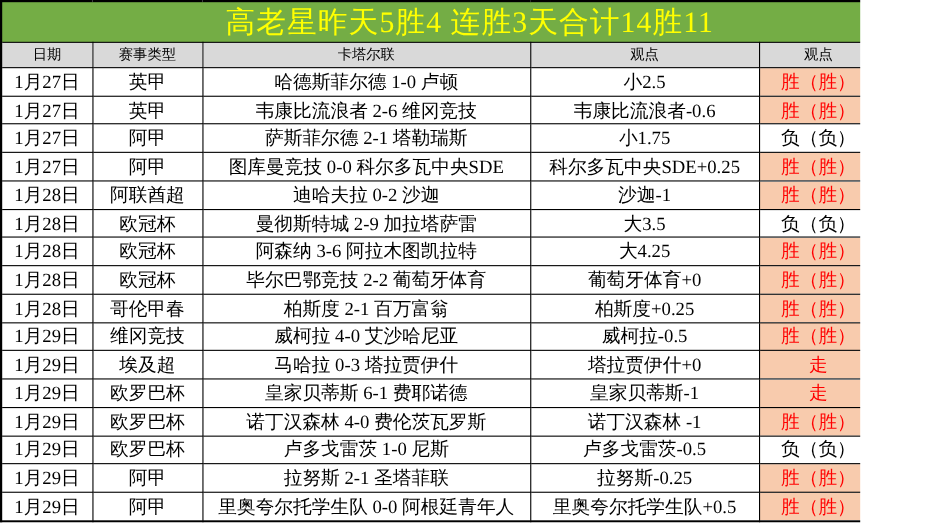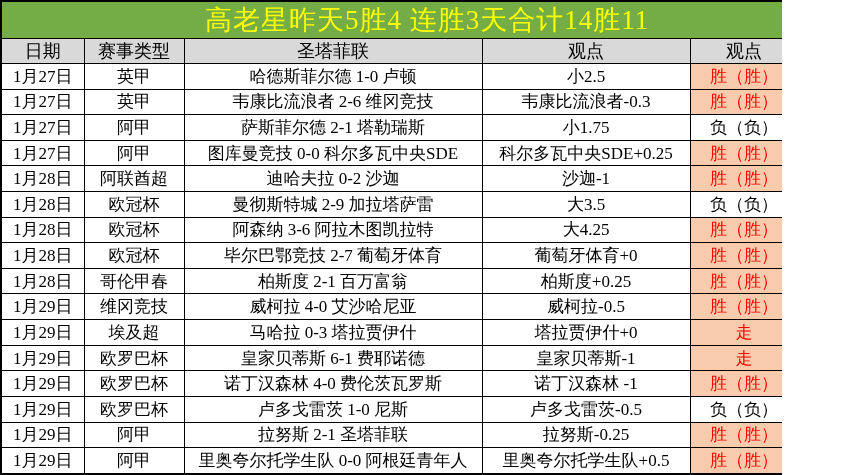--- a/index.html
+++ b/index.html
@@ -40,21 +40,21 @@
     height: 37px;
     background: var(--green);
     color: var(--yellow);
     font-size: 27px;
     letter-spacing: 1px;
   }
   .head-row th {
     height: 23px;
     background: var(--gray);
     color: var(--black);
-    font-size: 18px;
+    font-size: 13px;
   }
   tbody td {
     font-size: 17px;
     color: var(--black);
     background: var(--white);
   }
   td.result-win, td.result-push {
     background: var(--peach);
     color: var(--red);
   }
@@ -81,40 +81,40 @@
         <col style="width: 108px;">
         <col style="width: 55px;">
       </colgroup>
     <thead>
       <tr>
         <th class="title-cell" colspan="6">高老星昨天5胜4  连胜3天合计14胜11</th>
       </tr>
       <tr class="head-row">
           <th>日期</th>
           <th>赛事类型</th>
-          <th>圣塔菲联</th>
+          <th>卡塔尔联</th>
           <th>观点</th>
           <th>观点</th>
           <th>胜+</th>
         </tr>
     </thead>
     <tbody>
         <tr>
           <td>1月27日</td>
           <td>英甲</td>
           <td>哈德斯菲尔德 1-0 卢顿</td>
           <td>小2.5</td>
           <td class="result-win">胜（胜）</td>
           <td rowspan="4" class="wins-cell">2</td>
         </tr>
         <tr>
           <td>1月27日</td>
           <td>英甲</td>
           <td>韦康比流浪者 2-6 维冈竞技</td>
-          <td>韦康比流浪者-0.3</td>
+          <td>韦康比流浪者-0.6</td>
           <td class="result-win">胜（胜）</td>
         </tr>
         <tr>
           <td>1月27日</td>
           <td>阿甲</td>
           <td>萨斯菲尔德 2-1 塔勒瑞斯</td>
           <td>小1.75</td>
           <td class="result-lose">负（负）</td>
         </tr>
         <tr>
@@ -142,21 +142,21 @@
         <tr>
           <td>1月28日</td>
           <td>欧冠杯</td>
           <td>阿森纳 3-6 阿拉木图凯拉特</td>
           <td>大4.25</td>
           <td class="result-win">胜（胜）</td>
         </tr>
         <tr>
           <td>1月28日</td>
           <td>欧冠杯</td>
-          <td>毕尔巴鄂竞技 2-7 葡萄牙体育</td>
+          <td>毕尔巴鄂竞技 2-2 葡萄牙体育</td>
           <td>葡萄牙体育+0</td>
           <td class="result-win">胜（胜）</td>
         </tr>
         <tr>
           <td>1月28日</td>
           <td>哥伦甲春</td>
           <td>柏斯度 2-1 百万富翁</td>
           <td>柏斯度+0.25</td>
           <td class="result-win">胜（胜）</td>
         </tr>

